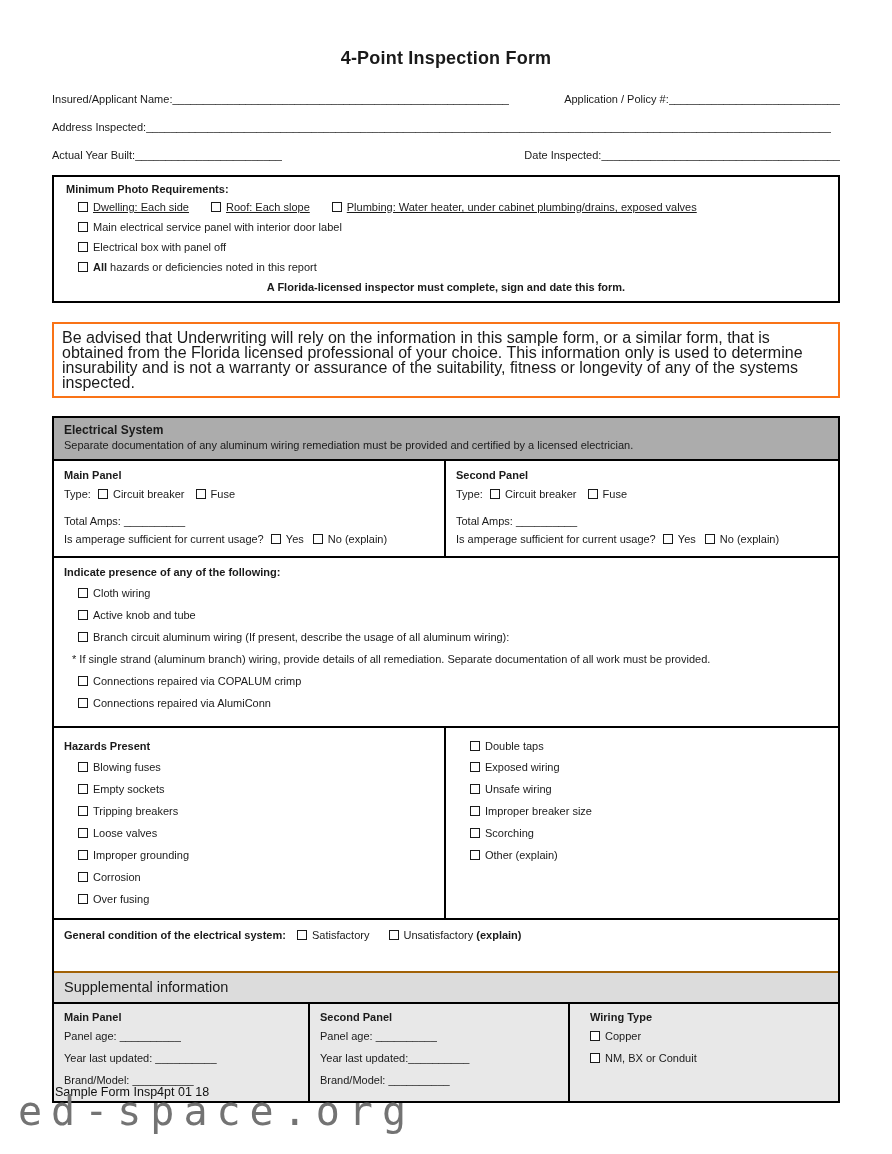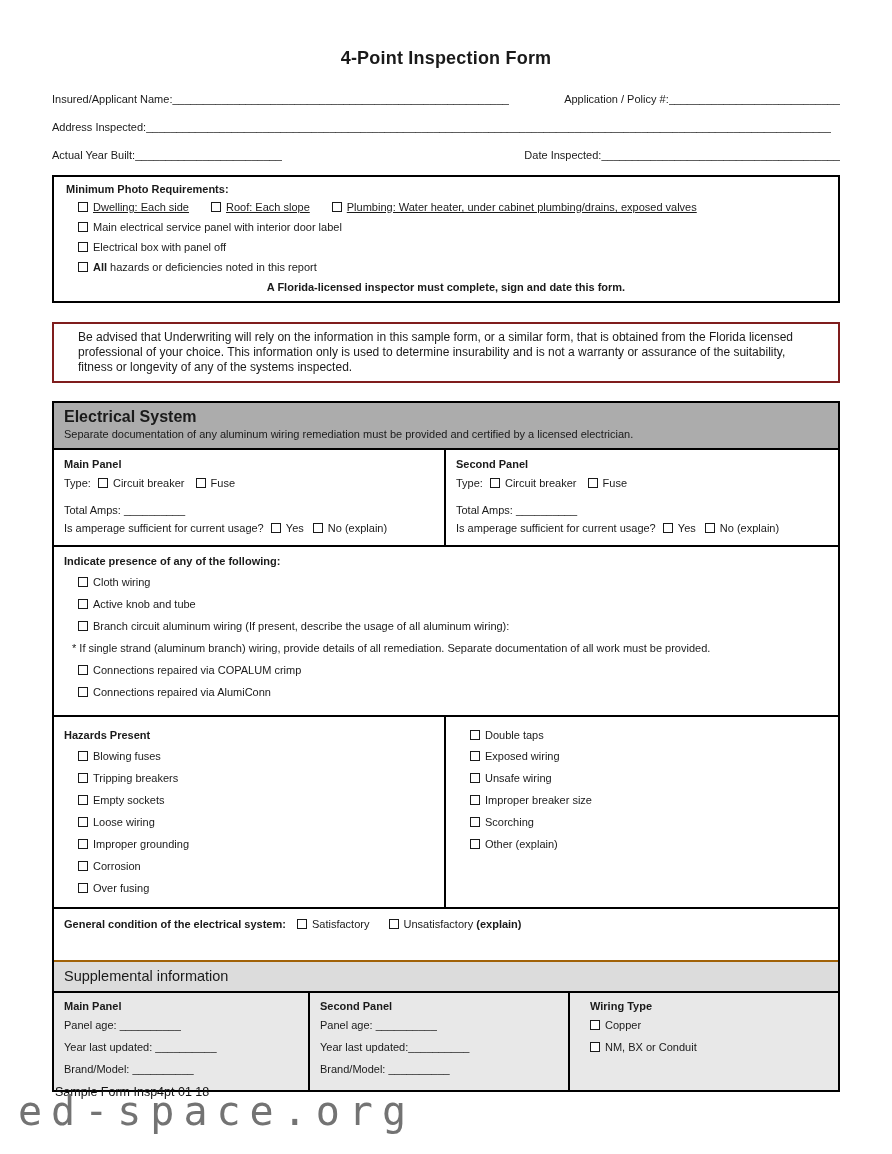--- a/index.html
+++ b/index.html
@@ -14,25 +14,25 @@
   .flabel { flex:0 0 auto; }
   .blank { letter-spacing:0; overflow:hidden; white-space:nowrap; }
   .spacer { flex:1 1 auto; }
 
   .photo-box { border:2px solid #000; margin-top:10px; padding:6px 12px 8px 12px; font-size:11px; }
   .photo-box .heading { font-weight:bold; margin-bottom:4px; }
   .pline { margin:4px 0 0 12px; line-height:16px; }
   .pline-multi { display:flex; gap:22px;text-decoration:underline; }
   .photo-foot { text-align:center; font-weight:bold; margin-top:6px; }
 
-  .advisory { border:2px solid #7f1d1d; margin-top:19px; padding:6px 24px; font-size:12px; line-height:15px; }
+  .advisory { border:2px solid #f97316; margin-top:19px; padding:6px 8px; font-size:16px; line-height:15px; }
 
   .elec { border:2px solid #000; margin-top:18px; }
   .elec-header { background:#acacac; border-bottom:2px solid #000; padding:5px 10px 8px 10px; }
-  .elec-header h2 { font-size:16px; font-weight:bold; }
+  .elec-header h2 { font-size:12px; font-weight:bold; }
   .elec-header p { font-size:11px; margin-top:2px; }
 
   .split { display:flex; border-bottom:2px solid #000; }
   .split > .cell { width:50%; padding:8px 10px; font-size:11px; }
   .split > .cell:first-child { border-right:2px solid #000; }
 
   .cell .cell-title { font-weight:bold; margin-bottom:4px; }
   .pl-line { line-height:18px; white-space:nowrap; }
   .mt8 { margin-top:9px; }
 
@@ -163,23 +163,23 @@
       <div class="citem"><span class="cb"></span><span>Branch circuit aluminum wiring (If present, describe the usage of all aluminum wiring):</span></div>
       <div class="note">* If single strand (aluminum branch) wiring, provide details of all remediation. Separate documentation of all work must be provided.</div>
       <div class="citem"><span class="cb"></span><span>Connections repaired via COPALUM crimp</span></div>
       <div class="citem"><span class="cb"></span><span>Connections repaired via AlumiConn</span></div>
     </div>
 
     <div class="split">
       <div class="cell hz-left">
         <div class="heading">Hazards Present</div>
         <div class="hz-item"><span class="cb"></span><span>Blowing fuses</span></div>
+        <div class="hz-item"><span class="cb"></span><span>Empty sockets</span></div>
         <div class="hz-item"><span class="cb"></span><span>Tripping breakers</span></div>
-        <div class="hz-item"><span class="cb"></span><span>Empty sockets</span></div>
-        <div class="hz-item"><span class="cb"></span><span>Loose wiring</span></div>
+        <div class="hz-item"><span class="cb"></span><span>Loose valves</span></div>
         <div class="hz-item"><span class="cb"></span><span>Improper grounding</span></div>
         <div class="hz-item"><span class="cb"></span><span>Corrosion</span></div>
         <div class="hz-item"><span class="cb"></span><span>Over fusing</span></div>
       </div>
       <div class="cell hz-right">
         <div class="hz-item"><span class="cb"></span><span>Double taps</span></div>
         <div class="hz-item"><span class="cb"></span><span>Exposed wiring</span></div>
         <div class="hz-item"><span class="cb"></span><span>Unsafe wiring</span></div>
         <div class="hz-item"><span class="cb"></span><span>Improper breaker size</span></div>
         <div class="hz-item"><span class="cb"></span><span>Scorching</span></div>

